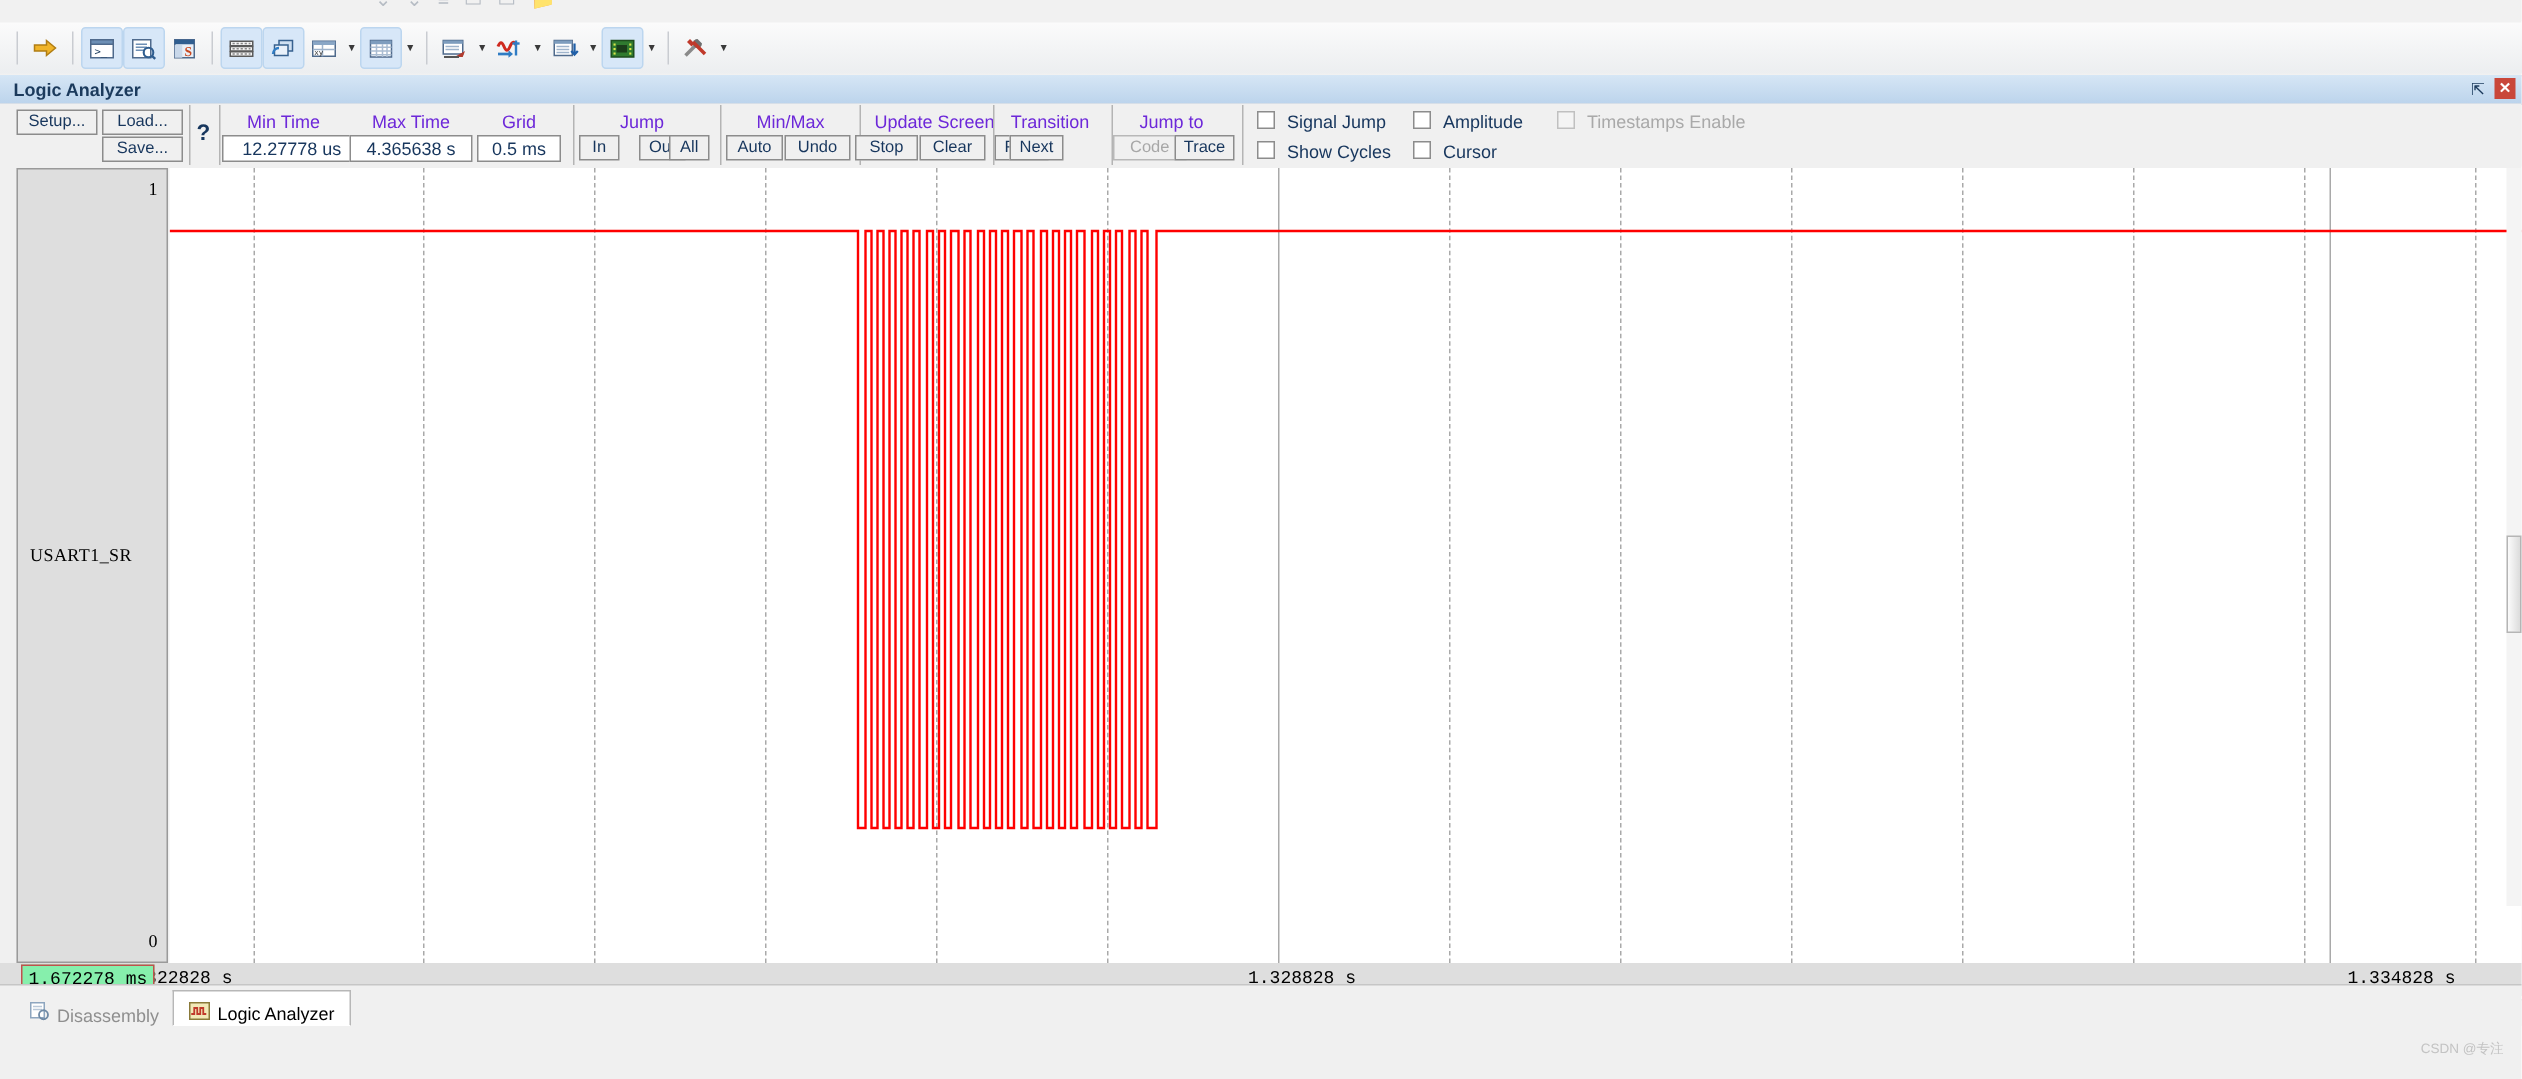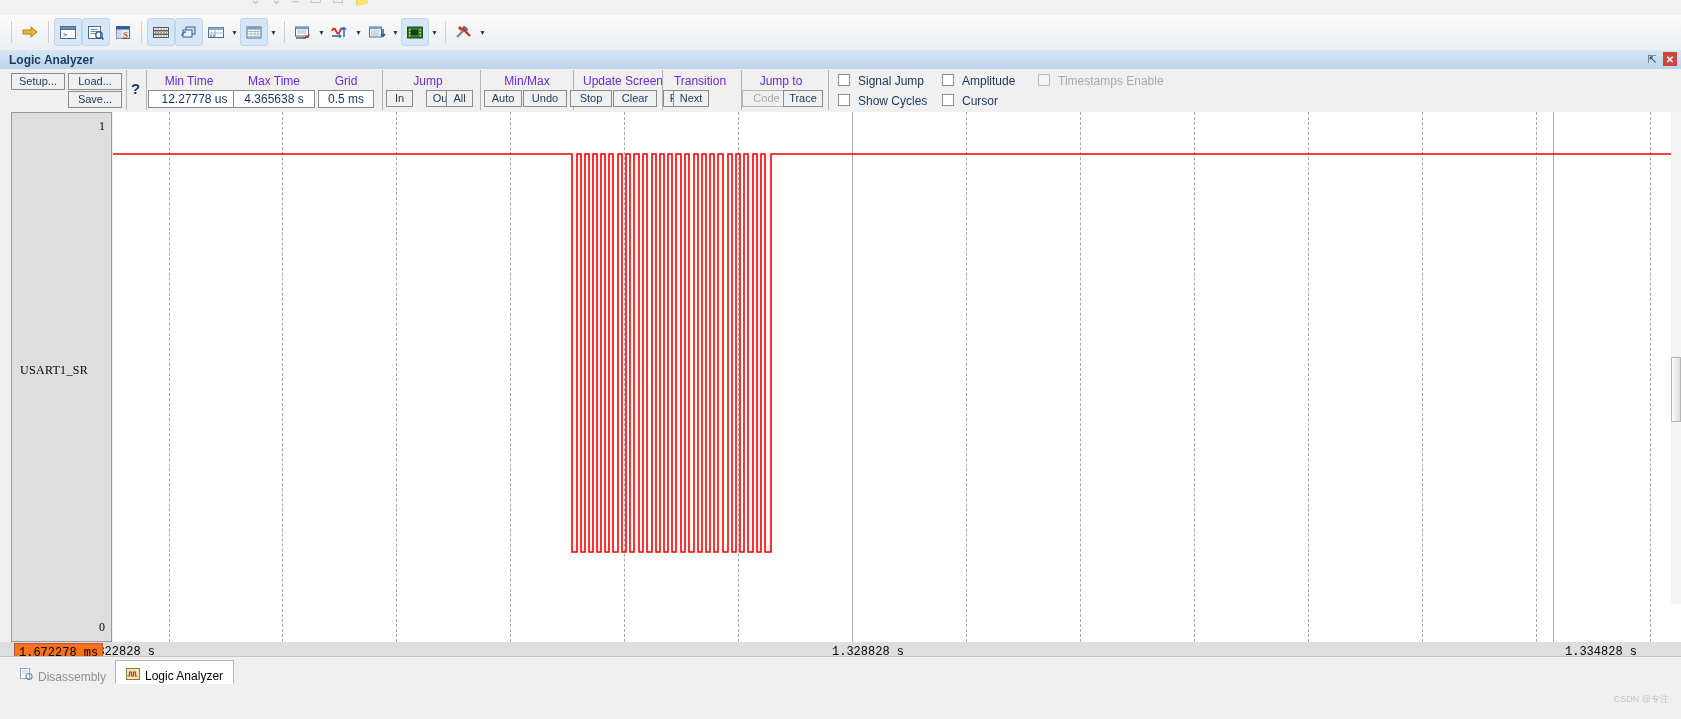--- a/index.html
+++ b/index.html
@@ -67,21 +67,21 @@
   .gl{position:absolute;top:0;width:0;height:530px;
       border-left:1px dashed #a9a9a9;}
   .gl.solid{border-left:1px solid #a9a9a9;}
   #wave{position:absolute;left:0;top:0;width:1568px;height:530px;}
 
   
   #axis{position:absolute;left:0;top:530px;width:1681px;height:22px;background:#dedede;}
   .tlab{position:absolute;top:3px;font-size:12px;font-family:"Liberation Mono",monospace;
       white-space:nowrap;}
   #cursor-box{position:absolute;left:14px;top:1px;height:19px;
-      border:1px solid #c0504d;background:#f97316;padding:0 4px;
+      border:1px solid #c0504d;background:#86efac;padding:0 4px;
       font-size:12px;font-family:"Liberation Mono",monospace;line-height:19px;
       box-sizing:border-box;}
 
   
   #hscroll{position:absolute;left:0;top:554px;width:1681px;height:17px;
       background:#f0f0f0;border-top:1px solid #dcdcdc;}
   .sc-btn{position:absolute;top:1px;width:15px;height:15px;border:1px solid #a0a0a0;
       background:linear-gradient(#fdfdfd,#e4e4e4);box-sizing:border-box;
       display:flex;align-items:center;justify-content:center;font-size:7px;color:#444;}
   #sc-track{position:absolute;left:17px;top:1px;right:50px;height:15px;

